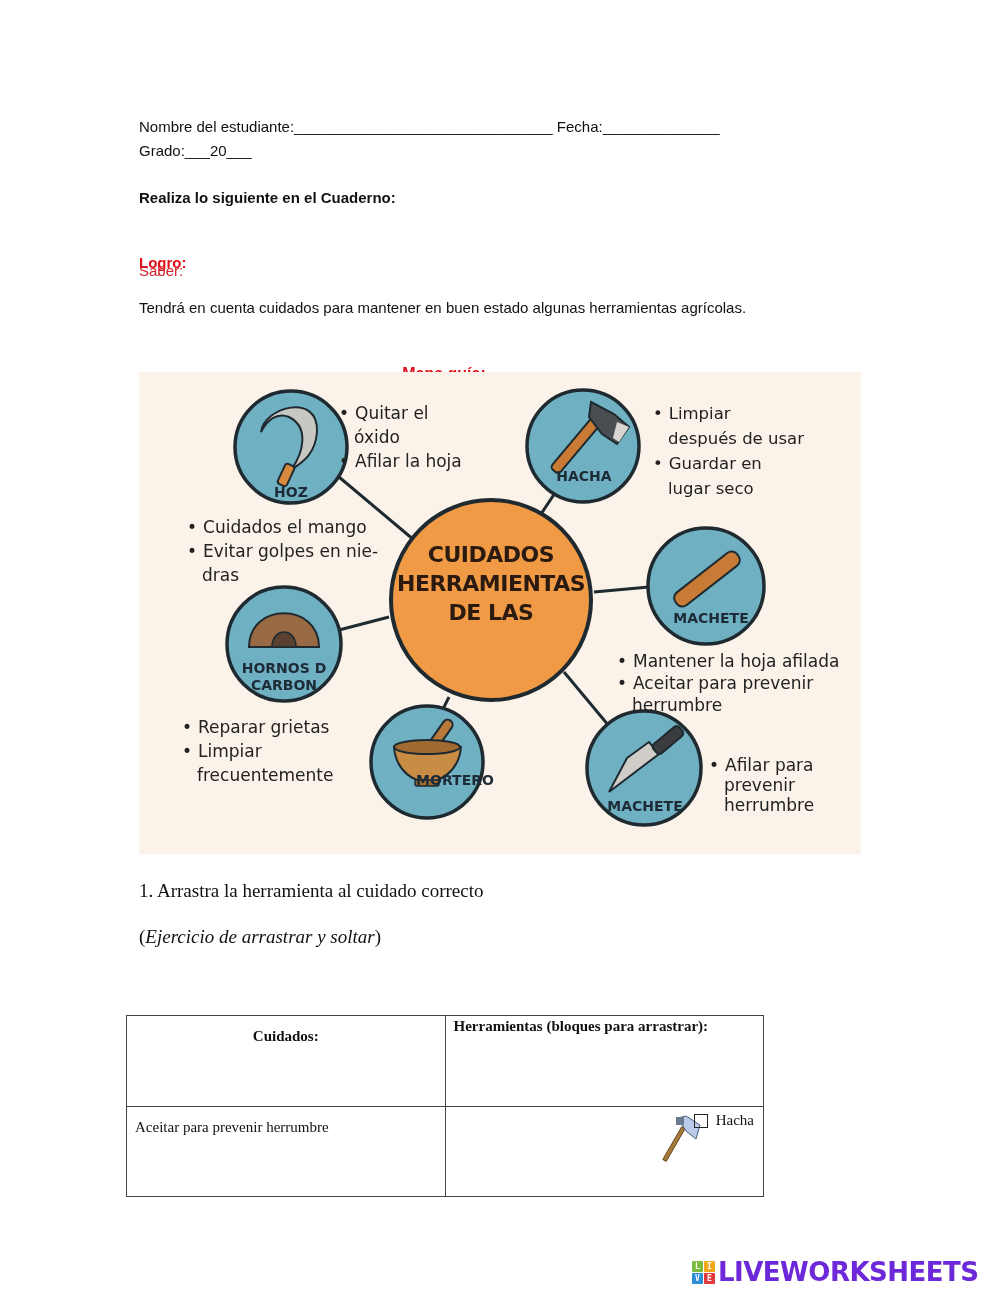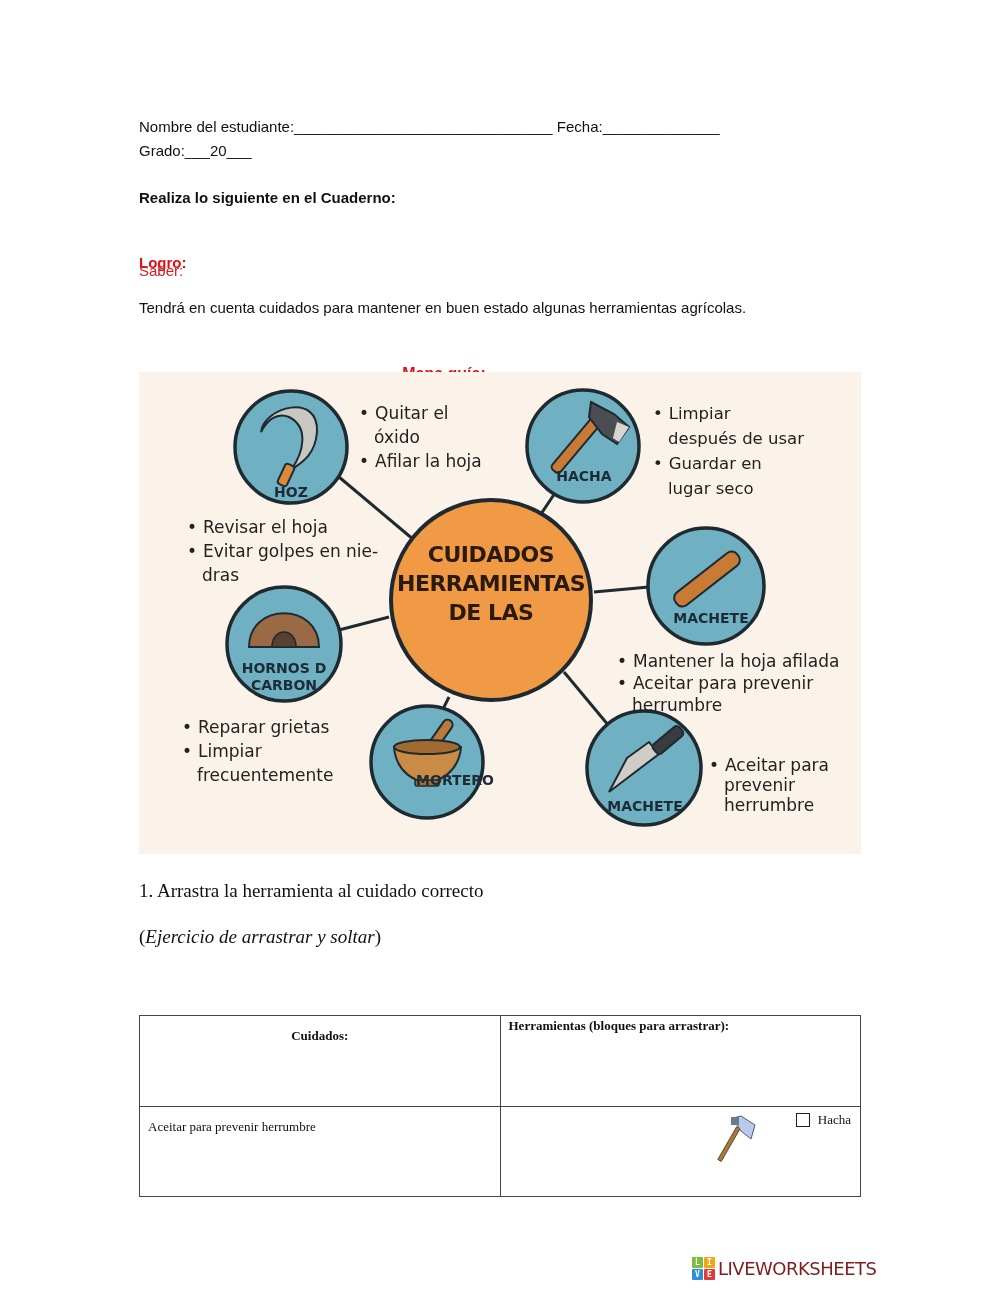--- a/index.html
+++ b/index.html
@@ -21,32 +21,32 @@
   .maptext { position:absolute; font-family:"DejaVu Sans", sans-serif; font-size:17px; color:#222; line-height:24px; font-weight:500; }
   .maptext div { white-space:nowrap; }
   .bullet::before { content:"\2022"; margin-right:6px; }
   .indent { padding-left:15px; }
   .toollabel { position:absolute; font-family:"DejaVu Sans", sans-serif; font-weight:bold; font-size:14px; color:#1d2b36; text-align:center; line-height:17px; }
   #center-text { position:absolute; left:252px; top:168px; width:200px; text-align:center; font-family:"DejaVu Sans", sans-serif; font-weight:bold; font-size:22px; line-height:29px; color:#2a1a10; letter-spacing:-0.5px; }
   .serif { font-family:"Liberation Serif", serif; }
   #ex-title { position:absolute; top:880px; left:139px; font-size:19px; font-weight:normal; }
   #ex-sub { position:absolute; top:926px; left:139px; font-size:19px; }
   #ex-sub i { font-style:italic; }
-  table#ex-table { position:absolute; left:139px; top:1015px; width:722px; border-collapse:collapse; font-family:"Liberation Serif", serif; font-size:13px; }
+  table#ex-table { position:absolute; left:126px; top:1015px; width:638px; border-collapse:collapse; font-family:"Liberation Serif", serif; font-size:15px; }
   #ex-table td { border:1px solid #444; height:77px; vertical-align:top; width:50%; position:relative; }
   .th-left { text-align:center; font-weight:bold; padding-top:12px; }
   .th-right { font-weight:bold; padding:2px 8px 0 8px; }
   .cell-left { padding:12px 8px 0 8px; }
   .hacha-opt { position:absolute; right:9px; top:5px; display:flex; align-items:center; gap:4px; }
   .checkbox { display:inline-block; width:12px; height:12px; border:1px solid #222; margin-right:4px; }
   .axe-img { position:absolute; left:210px; top:6px; }
   #logo { position:absolute; left:692px; top:1257px; display:flex; align-items:center; }
   .logo-grid { display:grid; grid-template-columns:11px 11px; grid-template-rows:11px 11px; gap:1px; margin-right:3px; }
   .logo-grid span { font-family:"DejaVu Sans Mono", monospace; font-size:8px; font-weight:bold; color:#fff; display:flex; align-items:center; justify-content:center; border-radius:1px; }
-  .logo-text { font-family:"DejaVu Sans", sans-serif; font-weight:normal; font-size:18px; color:#7f1d1d; letter-spacing:-0.5px; }
+  .logo-text { font-family:"DejaVu Sans", sans-serif; font-weight:bold; font-size:26px; color:#6d28d9; letter-spacing:-0.5px; }
 </style>
 </head>
 <body>
 
 <div class="line calibri" id="header1">Nombre del estudiante:_______________________________ Fecha:______________</div>
 <div class="line calibri" id="header2">Grado:___20___</div>
 <div class="line calibri" id="instr">Realiza lo siguiente en el Cuaderno:</div>
 <div class="line calibri red bold" id="logro">Logro:</div>
 <div class="line calibri darkred" id="saber">Saber:</div>
 <div class="line calibri" id="desc">Tendrá en cuenta cuidados para mantener en buen estado algunas herramientas agrícolas.</div>
@@ -115,48 +115,48 @@
   <div class="toollabel" style="left:127px;top:112px;width:50px;">HOZ</div>
   <div class="toollabel" style="left:410px;top:96px;width:70px;">HACHA</div>
   <div class="toollabel" style="left:532px;top:238px;width:80px;">MACHETE</div>
   <div class="toollabel" style="left:100px;top:288px;width:90px;">
     <div>HORNOS D</div>
     <div>CARBON</div>
   </div>
   <div class="toollabel" style="left:248px;top:400px;width:80px;margin-left:28px;">MORTERO</div>
   <div class="toollabel" style="left:466px;top:426px;width:80px;">MACHETE</div>
 
-  <div class="maptext" style="left:220px;top:29px;">
+  <div class="maptext" style="left:200px;top:29px;">
     <div class="bullet">Quitar el</div>
     <div class="indent">óxido</div>
     <div class="bullet">Afilar la hoja</div>
   </div>
   <div class="maptext" style="left:514px;top:29px;line-height:25px;font-size:16.5px;">
     <div class="bullet">Limpiar</div>
     <div class="indent">después de usar</div>
     <div class="bullet">Guardar en</div>
     <div class="indent">lugar seco</div>
   </div>
   <div class="maptext" style="left:48px;top:143px;">
-    <div class="bullet">Revisar el hoja</div>
+    <div class="bullet">Cuidados el mango</div>
     <div class="bullet">Evitar golpes en nie-</div>
     <div class="indent">dras</div>
   </div>
   <div class="maptext" style="left:478px;top:278px;line-height:22px;">
     <div class="bullet">Mantener la hoja afilada</div>
     <div class="bullet">Aceitar para prevenir</div>
     <div class="indent">herrumbre</div>
   </div>
   <div class="maptext" style="left:43px;top:343px;">
     <div class="bullet">Reparar grietas</div>
     <div class="bullet">Limpiar</div>
     <div class="indent">frecuentemente</div>
   </div>
   <div class="maptext" style="left:570px;top:383px;line-height:20px;">
-    <div class="bullet">Aceitar para</div>
+    <div class="bullet">Afilar para</div>
     <div class="indent">prevenir</div>
     <div class="indent">herrumbre</div>
   </div>
 </div>
 
 <div id="ex-title" class="serif">1. Arrastra la herramienta al cuidado correcto</div>
 <div id="ex-sub" class="serif"><span>(</span><i>Ejercicio de arrastrar y soltar</i><span>)</span></div>
 
 <table id="ex-table">
   <tbody>

